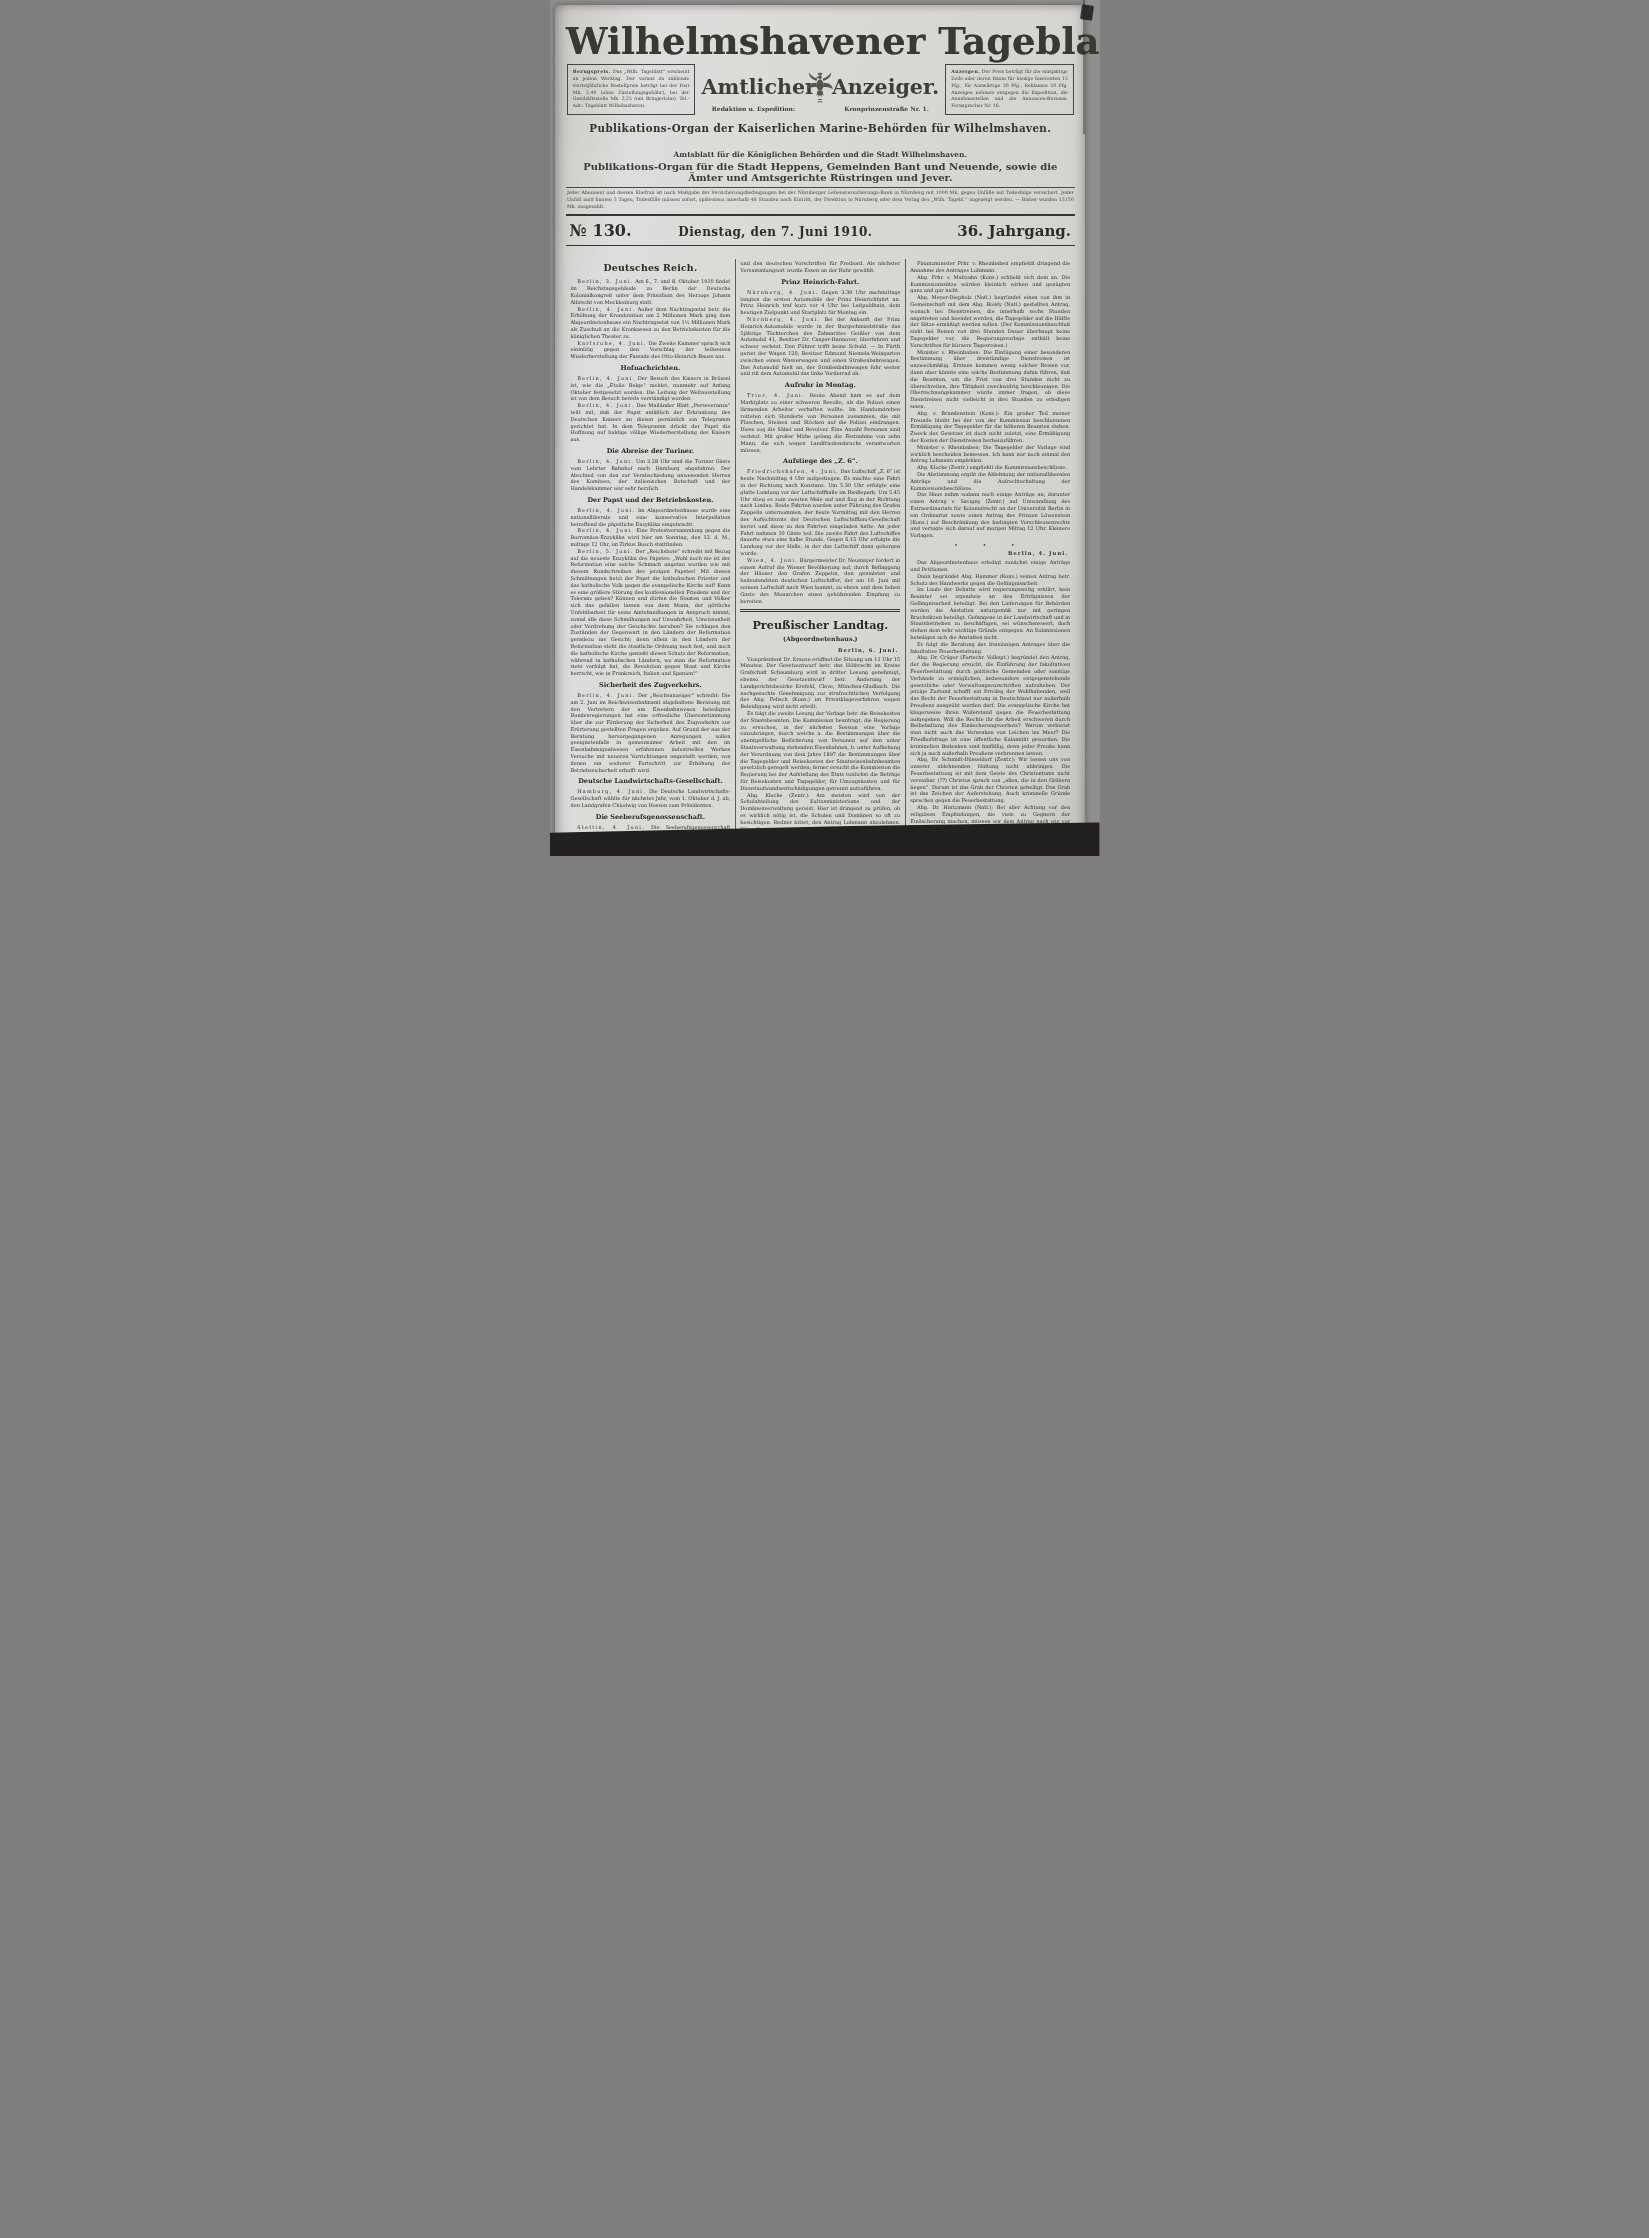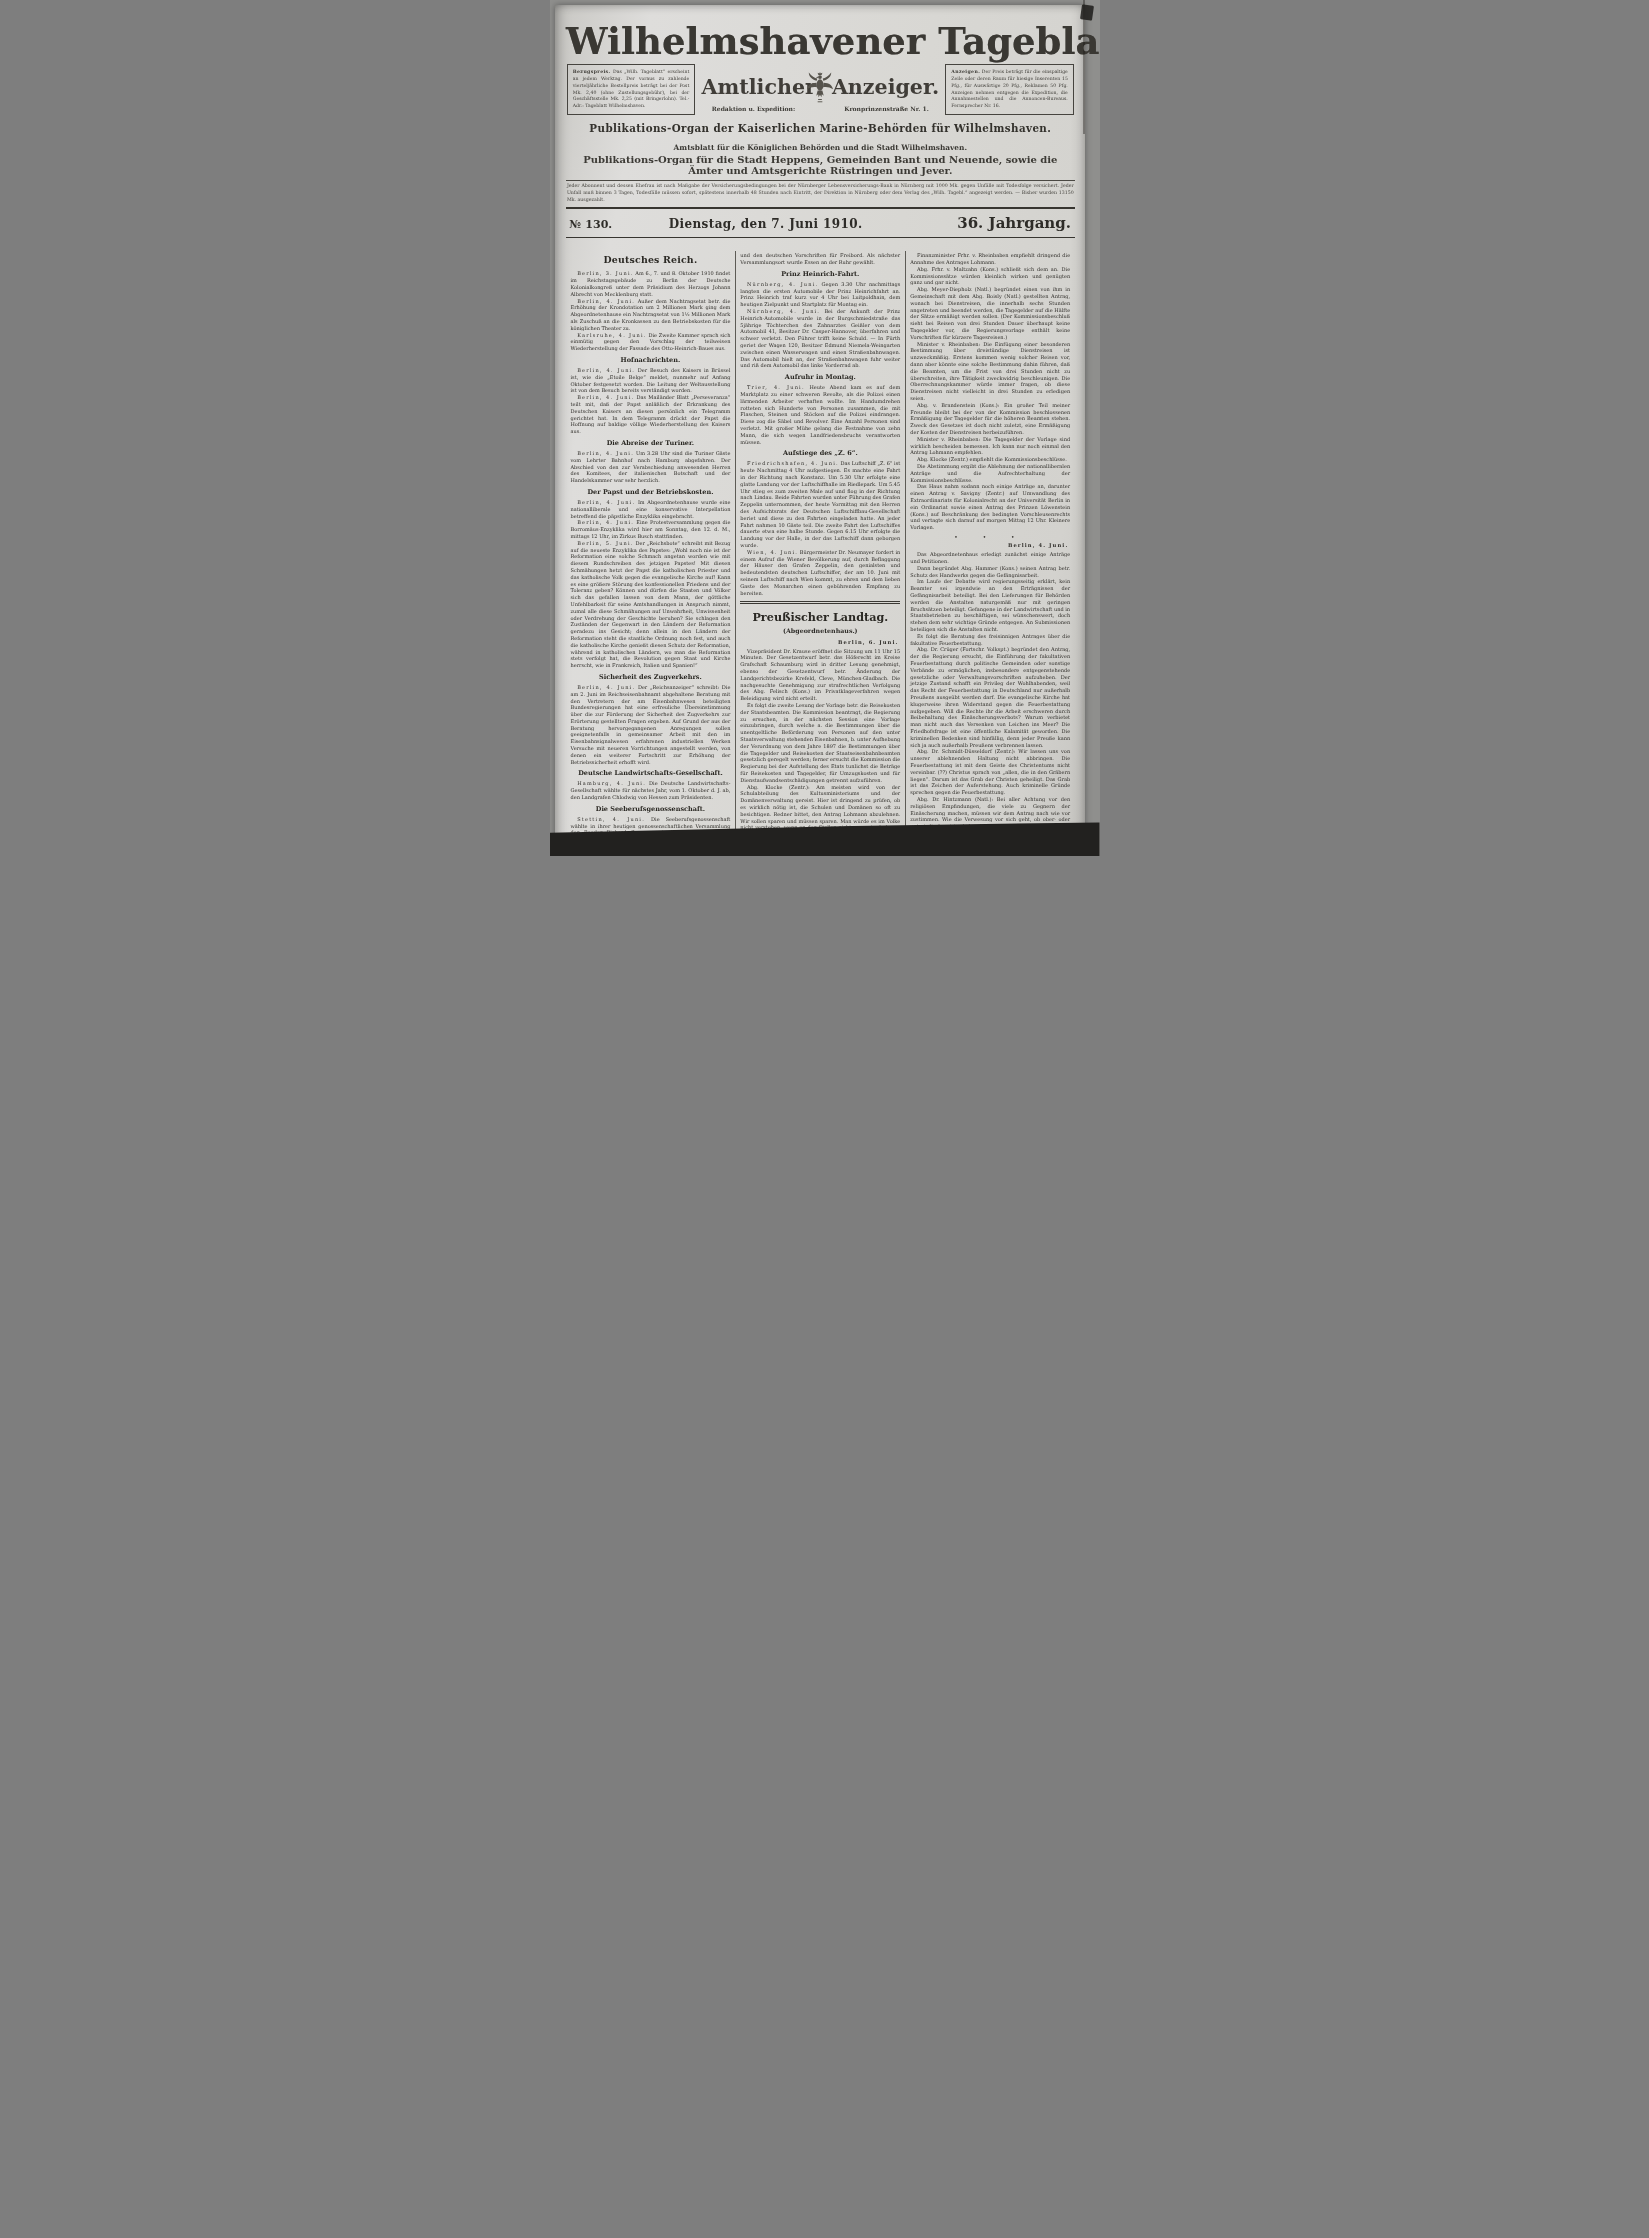--- a/index.html
+++ b/index.html
@@ -23,27 +23,27 @@
   .infobox{width:140px;border:1.3px solid #46443f;padding:4px 4.9px;font-size:4.6px;line-height:1.5;
          text-align:justify;color:#3c3a35;box-sizing:border-box;align-self:center;}
   .infobox b{letter-spacing:0.4px;}
   .center-title{position:relative;flex:1;padding:0 6.3px;text-align:center;}
   .amtlicher-row{font-size:20.6px;font-weight:bold;color:#403d38;margin-top:11px;
          display:flex;justify-content:center;align-items:baseline;gap:16px;}
   .eagle-wrap{position:absolute;left:50%;top:0.9px;transform:translateX(-50%);width:28px;height:47px;}
   .address-row{display:flex;justify-content:center;gap:49px;margin-top:6.3px;font-size:6px;
          font-weight:bold;color:#3c3a35;}
   .tagline-1{text-align:center;font-size:10.3px;font-weight:bold;letter-spacing:0.4px;color:#33312c;margin-top:6.3px;}
-  .tagline-2{text-align:center;font-size:7.4px;font-weight:bold;color:#3c3a35;margin-top:9px;}
+  .tagline-2{text-align:center;font-size:7.4px;font-weight:bold;color:#3c3a35;margin-top:16px;}
   .tagline-3{text-align:center;font-size:10px;font-weight:bold;color:#3c3a35;margin-top:2.7px;}
   .insurance{border-top:0.9px solid #4a4843;margin-top:4px;padding:2.2px 0.9px 2.7px;font-size:4.7px;
          line-height:1.45;text-align:justify;color:#45433e;}
   .dateline-bar{display:flex;justify-content:space-between;align-items:baseline;
          border-top:2.2px solid #373530;border-bottom:0.9px solid #373530;padding:4.5px 3.6px 5.4px;margin-top:0.9px;}
-  .issue{font-size:11px;font-weight:bold;}
+  .issue{font-size:16px;font-weight:bold;}
   .date{font-size:12px;font-weight:bold;letter-spacing:0.4px;}
   .volume{font-size:15px;font-weight:bold;margin-left:38px;}
 
   
   .columns{display:flex;margin-top:13px;}
   .col{flex:1 1 0;padding:0.9px 4.5px 3.6px;font-size:5px;line-height:1.36;text-align:justify;
        hyphens:auto;-webkit-hyphens:auto;}
   .col + .col{border-left:0.7px solid #5d5b55;}
   .b-heading{font-size:9.4px;text-align:center;margin:1.8px 0 3.6px;letter-spacing:0.2px;color:#2b2924;}
   .b-subheading{font-size:6.5px;text-align:center;margin:4px 0 2.2px;color:#2b2924;}

